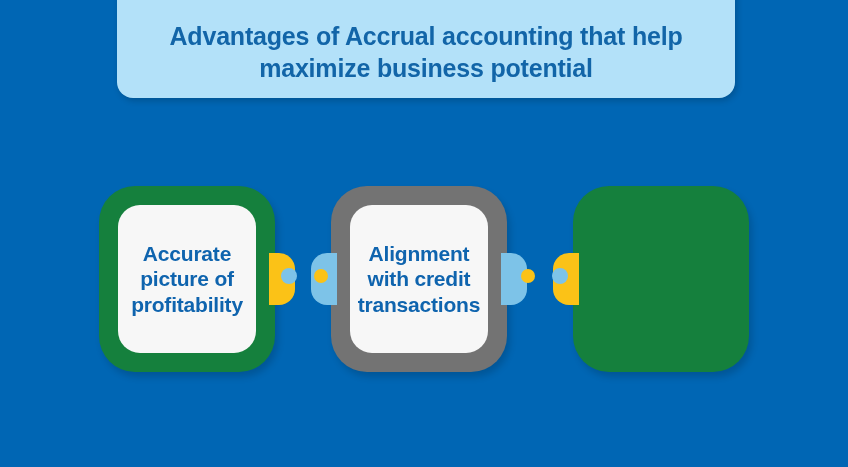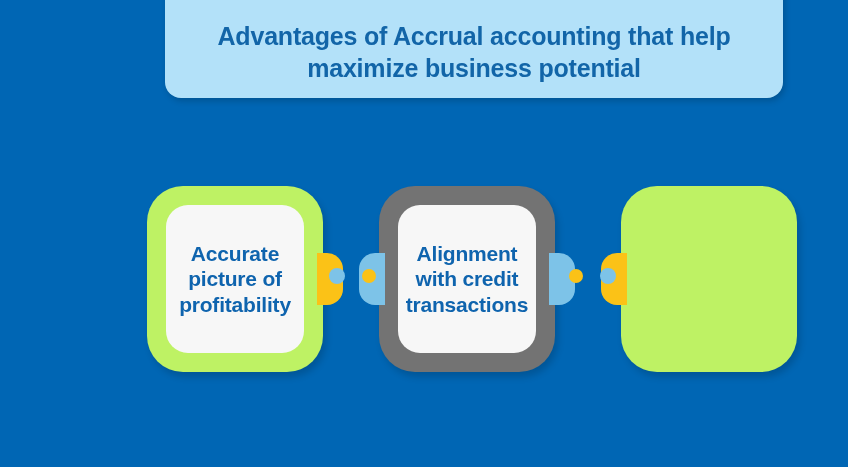--- a/index.html
+++ b/index.html
@@ -12,21 +12,20 @@
     overflow: hidden;
     font-family: "Liberation Sans", sans-serif;
     background: #0066b4;
     position: relative;
   }
 
   #infographic {
     position: absolute;
     inset: 0;
     background: #0066b4;
-    margin-left: 48px;
   }
 
   
   .banner {
     position: absolute;
     left: 117px;
     top: -26px;
     width: 618px;
     height: 124px;
     background: #b3e1f9;
@@ -88,21 +87,21 @@
     color: #0f64ae;
     font-size: 21px;
     font-weight: bold;
     line-height: 1.22;
     text-align: center;
     white-space: pre-line;
     letter-spacing: -0.2px;
   }
 
   .card-yellow {
-    background: #bef264;
+    background: #15803d;
     box-shadow: 3px 5px 7px rgba(0,0,0,0.16);
   }
   .card-blue {
     background: #737373;
     box-shadow: 3px 5px 7px rgba(0,0,0,0.16);
   }
 
   .card-1 { left: 99px; }
   .card-2 { left: 331px; }
   .card-3 { left: 573px; }

